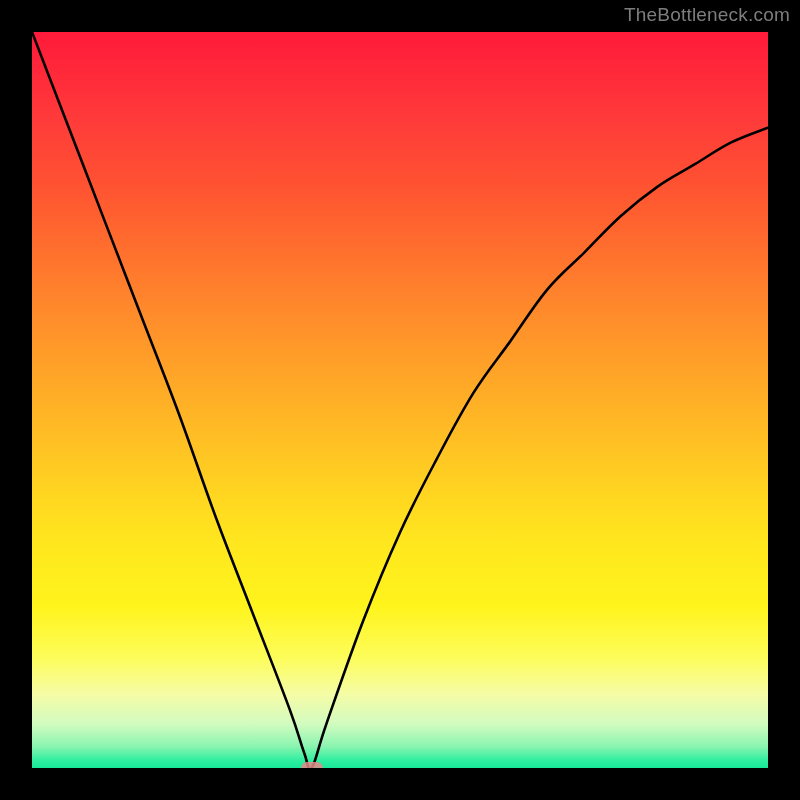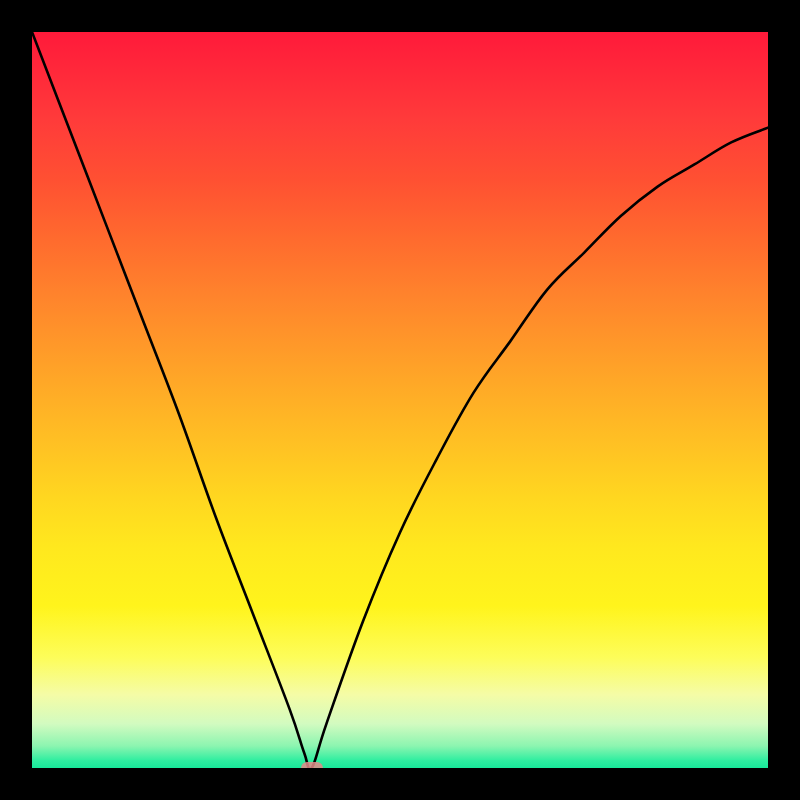--- a/index.html
+++ b/index.html
@@ -78,13 +78,14 @@
   <div class="plot-area">
     <div class="gradient"></div>
 
     <svg class="curve" viewBox="0 0 736 736" preserveAspectRatio="none">
       <path id="curve-path" fill="none" stroke="#000" stroke-width="2.6" stroke-linecap="round" stroke-linejoin="round" d="M 0 0 C 6.6240000000000006 17.22239999999999, 23.552000000000003 61.23519999999995, 36.800000000000004 95.67999999999995 C 50.048 130.12479999999994, 60.35200000000001 156.9152, 73.60000000000001 191.36 C 86.84800000000001 225.80480000000003, 97.15199999999999 252.59520000000003, 110.39999999999999 287.04 C 123.648 321.4848, 133.95200000000003 346.95040000000006, 147.20000000000002 382.72 C 160.448 418.4896, 170.752 449.99039999999997, 184 485.76 C 197.248 521.5296, 207.552 546.9952000000001, 220.79999999999998 581.44 C 234.04799999999997 615.8848, 248.32639999999998 651.9488, 257.59999999999997 677.12 C 266.87359999999995 702.2912, 268.3456 710.6816, 272.32 721.28 C 276.2944 731.8783999999999, 275.7056 741.2992, 279.68 736 C 283.6544 730.7008, 285.12640000000005 718.336, 294.40000000000003 691.84 C 303.6736 665.344, 317.952 623.2447999999999, 331.2 588.8 C 344.448 554.3552, 354.752 529.6256, 368 500.48 C 381.248 471.3344, 391.552 452.0512, 404.8 426.88 C 418.048 401.7088, 428.352 381.8368, 441.59999999999997 360.64 C 454.84799999999996 339.4432, 465.15200000000004 327.6672, 478.40000000000003 309.12 C 491.648 290.57280000000003, 501.95199999999994 273.4976, 515.1999999999999 257.59999999999997 C 528.448 241.70239999999998, 538.752 234.04800000000006, 552 220.80000000000007 C 565.248 207.55200000000008, 575.552 195.9232, 588.8000000000001 184 C 602.0480000000001 172.0768, 612.3520000000001 163.83359999999993, 625.6 154.55999999999995 C 638.848 145.28639999999996, 649.152 140.42880000000002, 662.4 132.48000000000002 C 675.6479999999999 124.53120000000003, 685.9519999999999 117.02399999999999, 699.1999999999999 110.39999999999998 C 712.448 103.77599999999997, 729.376 98.32959999999996, 736 95.67999999999995"></path>
     </svg>
 
     <div class="marker" id="min-marker" style="left: 279.68px; top: 736px;"></div>
   </div>
 
+  <div class="watermark">TheBottleneck.com</div>
 </div>
 
 </body></html>

